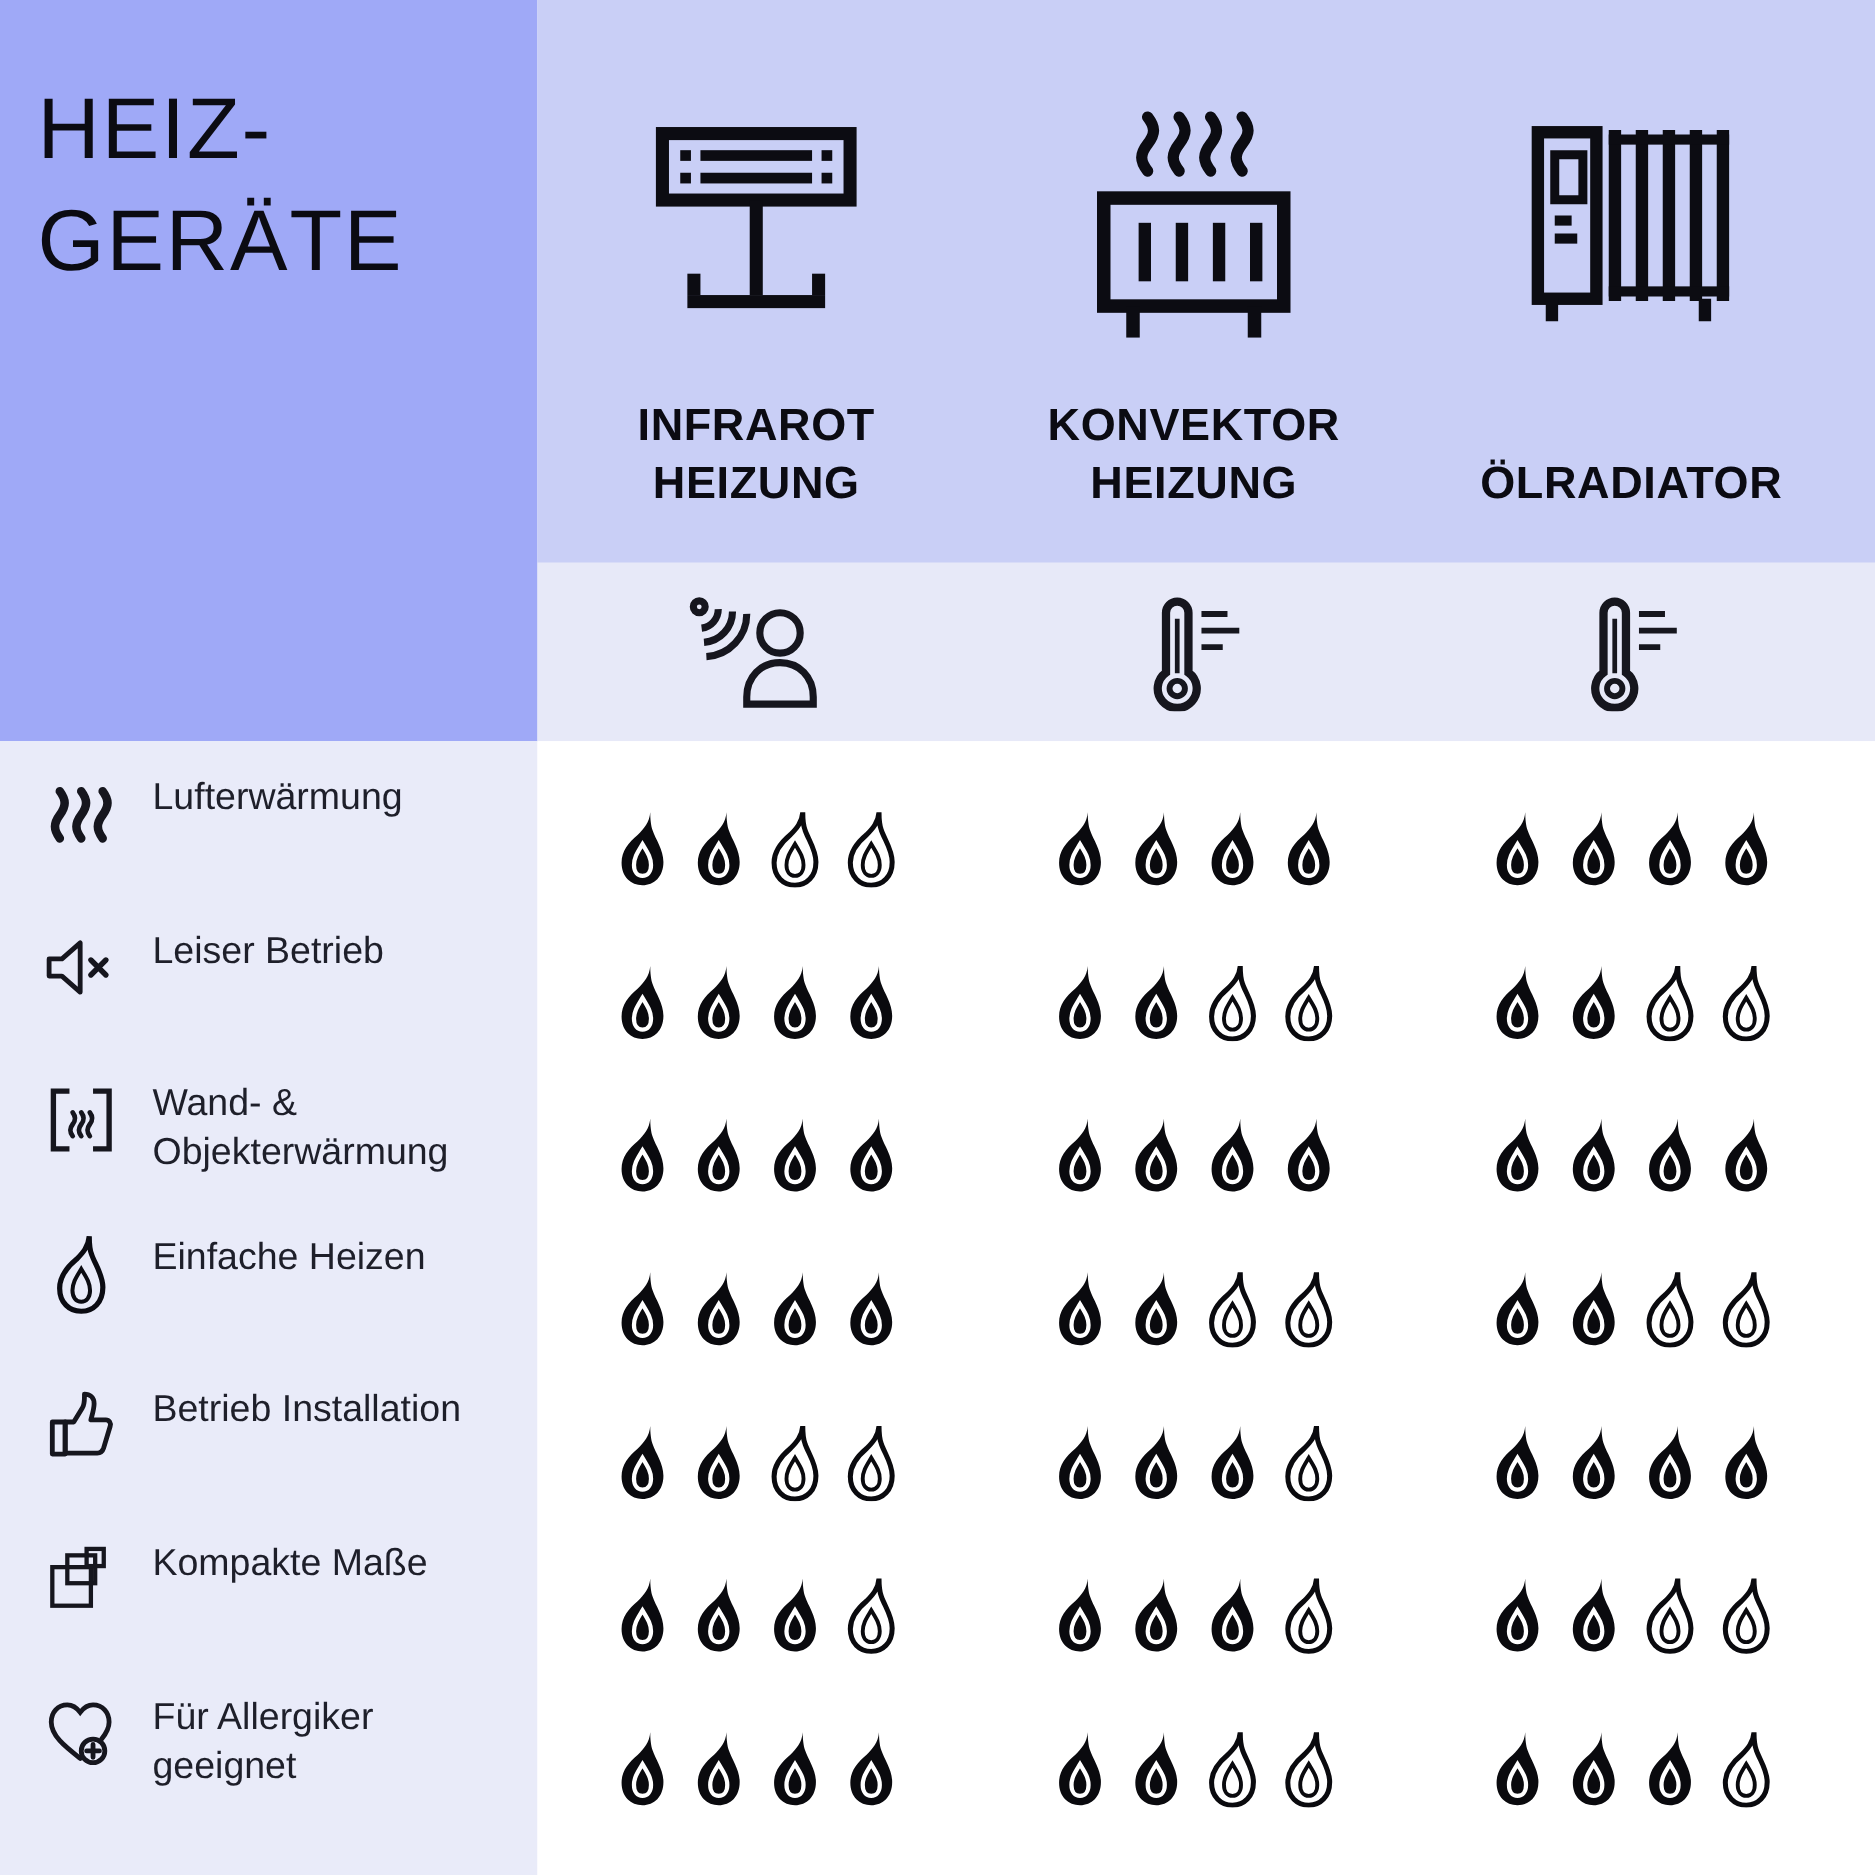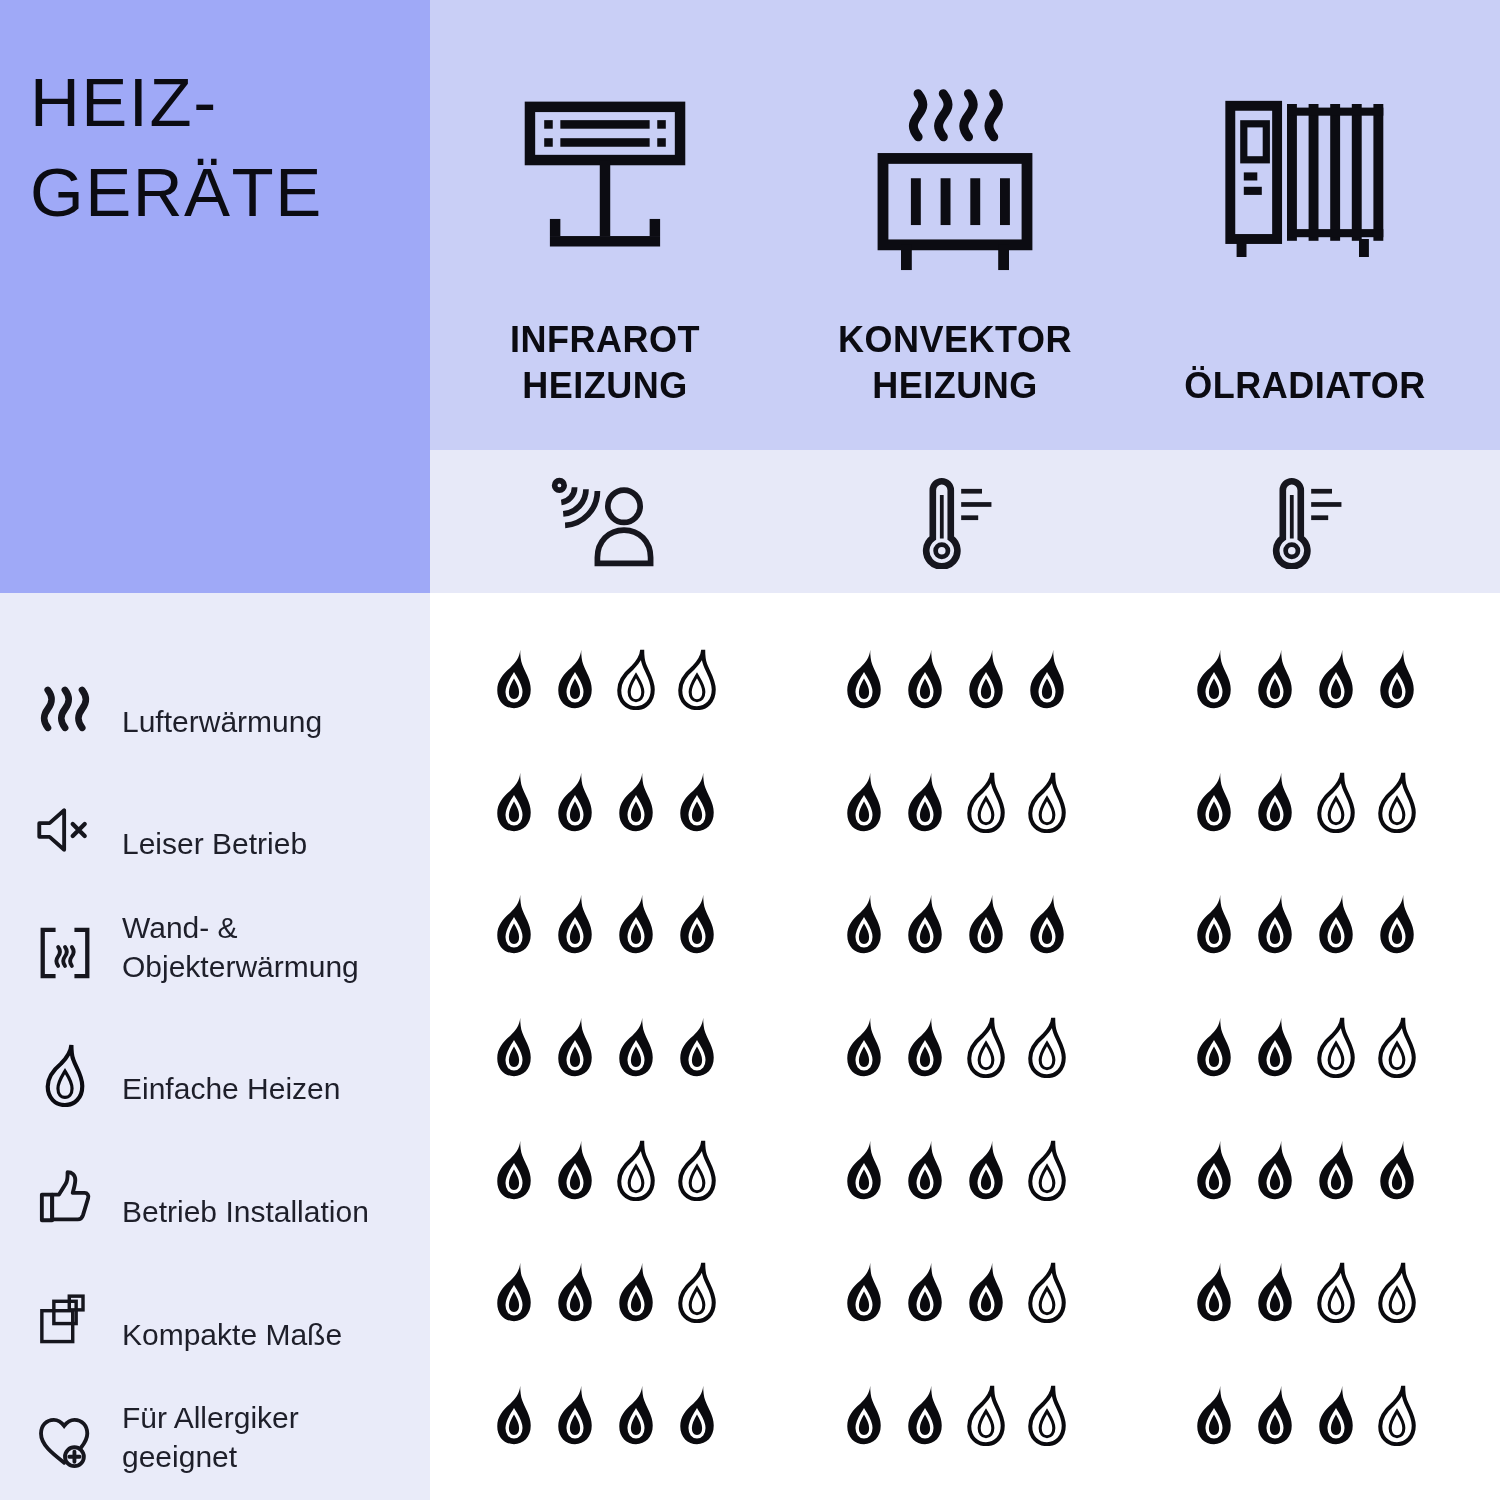--- a/index.html
+++ b/index.html
@@ -18,21 +18,21 @@
   #page-title{left:30px;top:58px;font-size:69px;line-height:1.31;letter-spacing:1.5px;font-weight:400;color:#0b0b12;}
 
   .cols{display:grid;grid-template-columns:350px 350px 350px;width:1050px;}
   .head-col{display:flex;flex-direction:column;align-items:center;}
   .device-icon-wrap{height:200px;margin-top:80px;display:flex;align-items:center;justify-content:center;}
   .head-label{height:100px;margin-top:28px;display:flex;flex-direction:column;justify-content:flex-end;
     text-align:center;font-weight:700;font-size:36px;line-height:1.26;letter-spacing:0.5px;color:#0b0b12;}
   .mode-cell{height:143px;display:flex;align-items:center;justify-content:center;}
 
   .rows{padding-top:25px;}
-  .f-row{height:122.6px;display:flex;align-items:flex-end;}
+  .f-row{height:122.6px;display:flex;align-items:flex-start;}
   .f-icon{width:62px;height:66px;margin-left:34px;display:flex;align-items:center;justify-content:center;flex:none;}
   .f-label{margin-left:26px;font-size:30px;line-height:1.3;color:#1e1f2a;}
 
   .m-row{height:122.6px;display:grid;grid-template-columns:350px 350px 350px;width:1050px;}
   .rating-cell{display:flex;align-items:center;justify-content:center;gap:11px;}
   .flame{color:#0a0a0e;display:block;}
   svg{display:block;}
 </style>
 </head>
 <body style="--sidebar-top-bg: #9FA9F7; --header-bg: #C9CFF6; --modes-bg: #E7E9F8; --sidebar-bg: #E9EBF9;">

